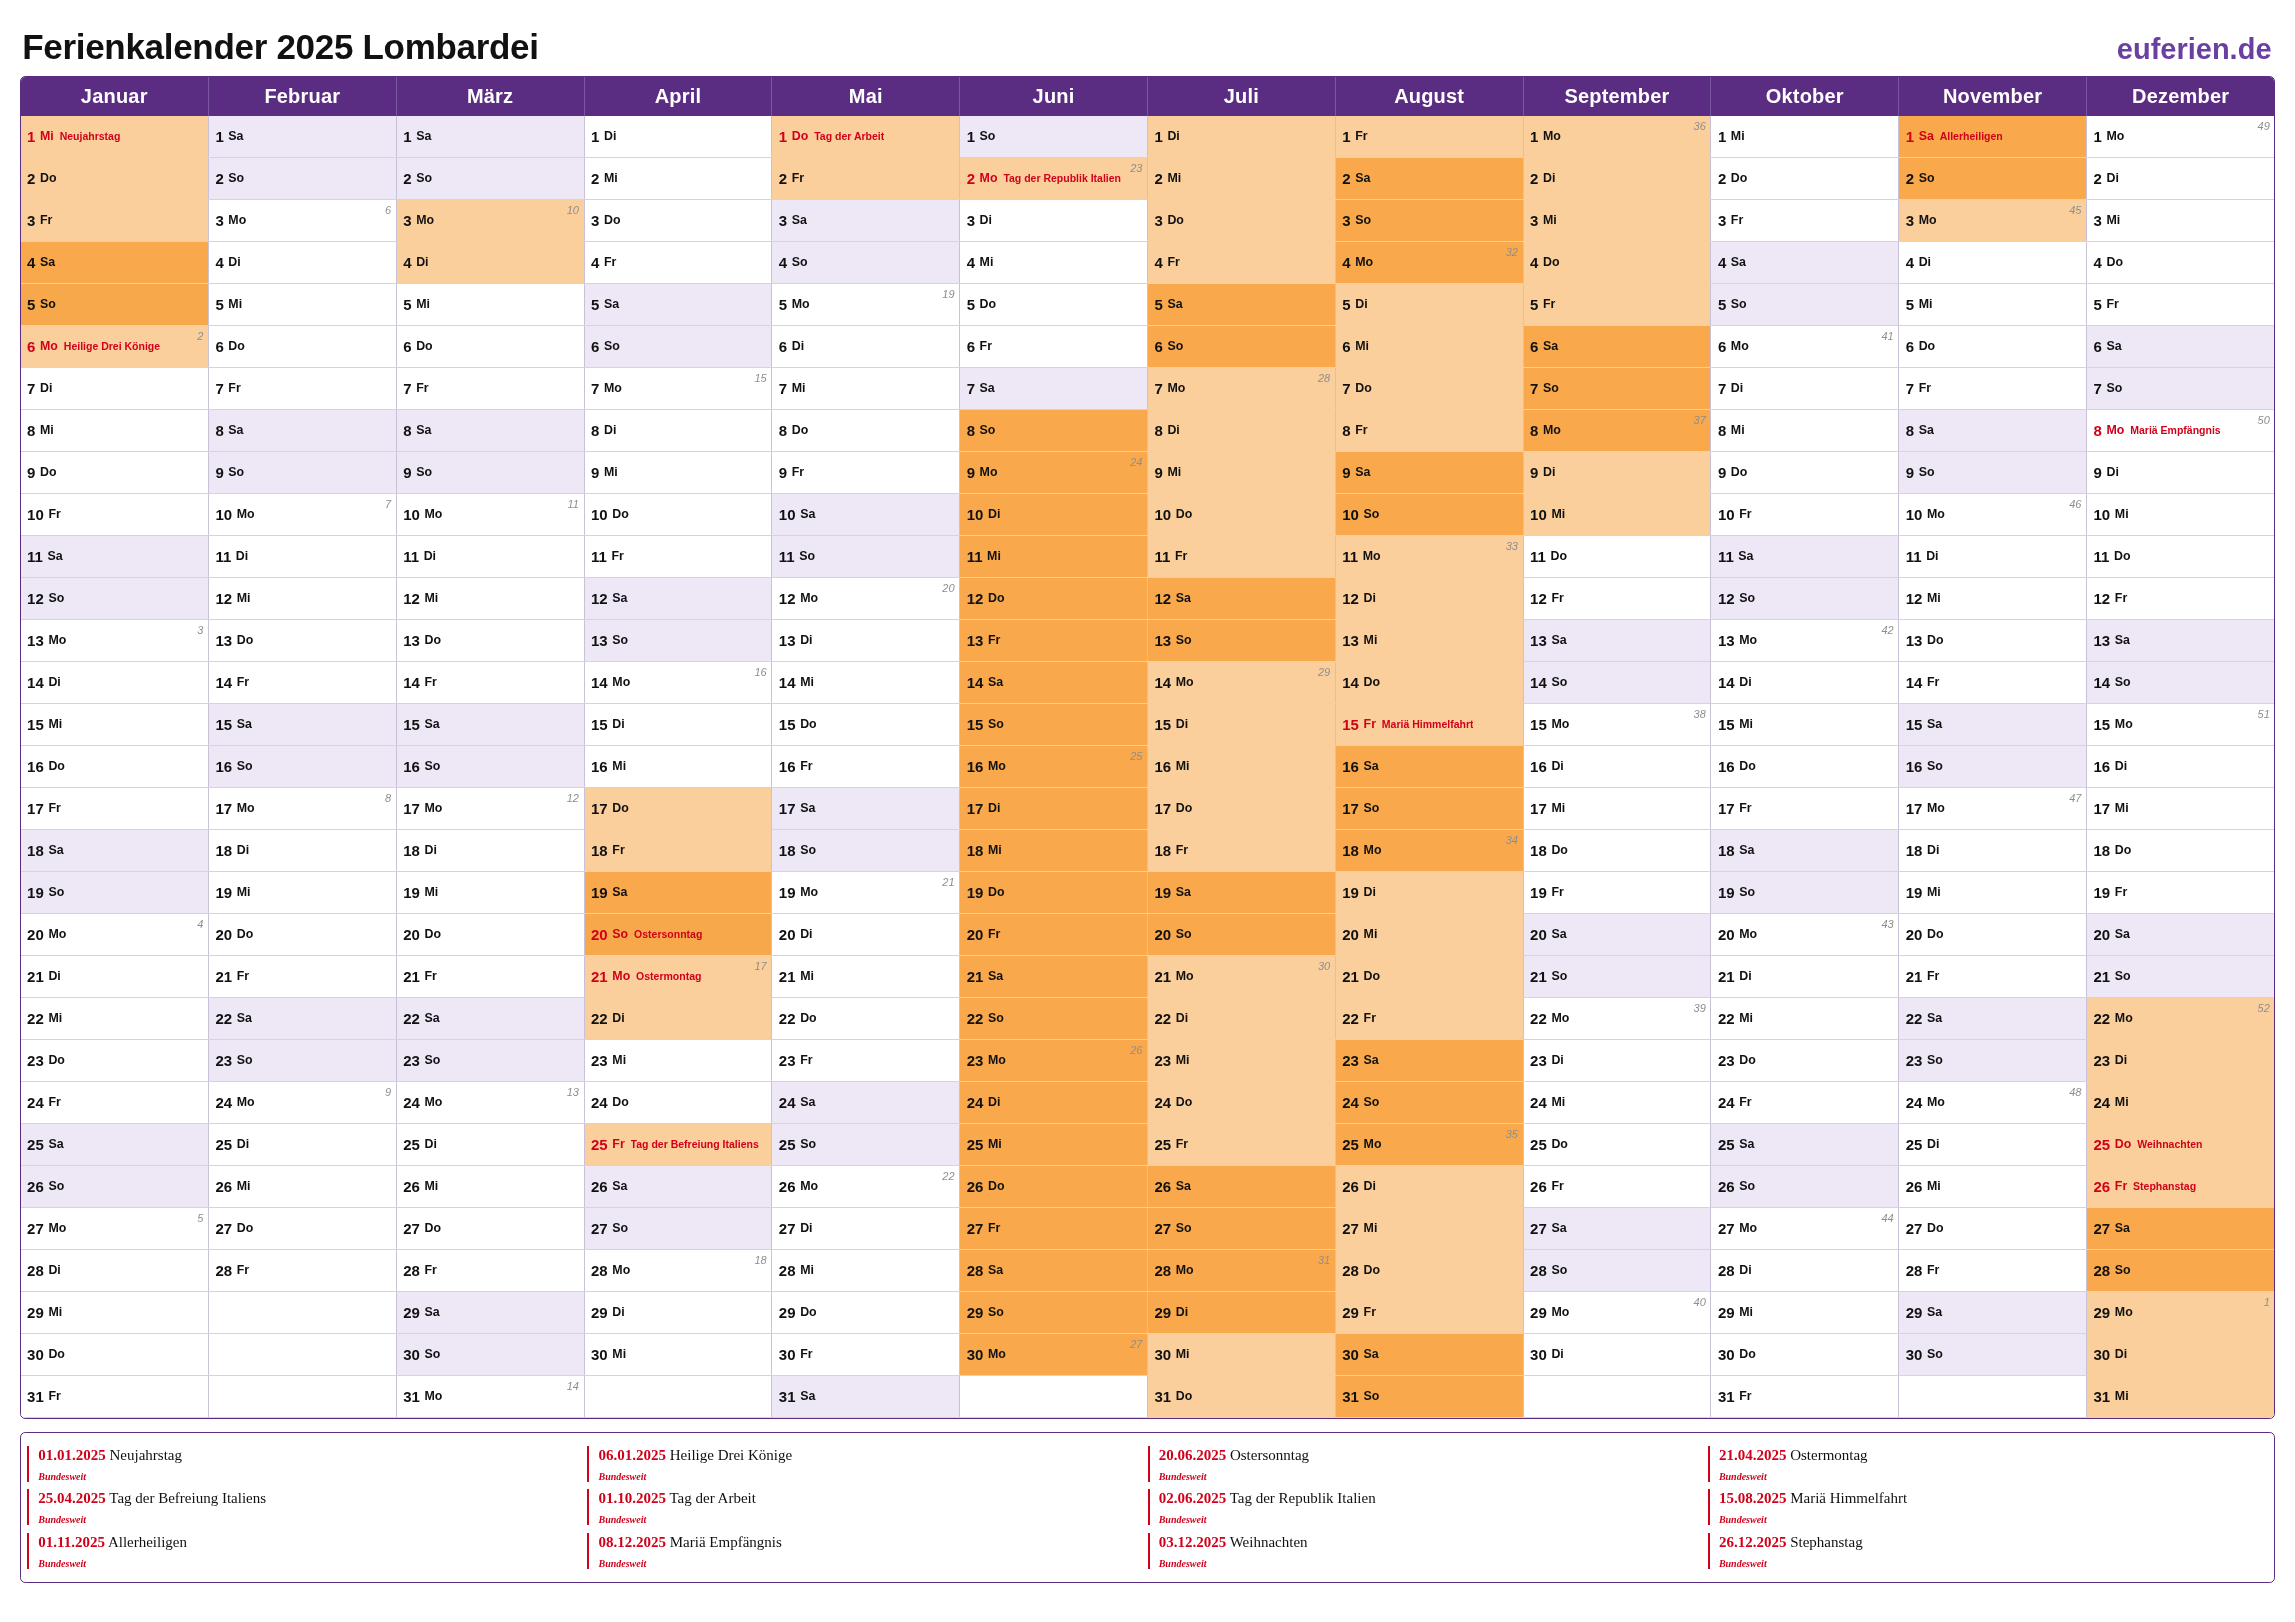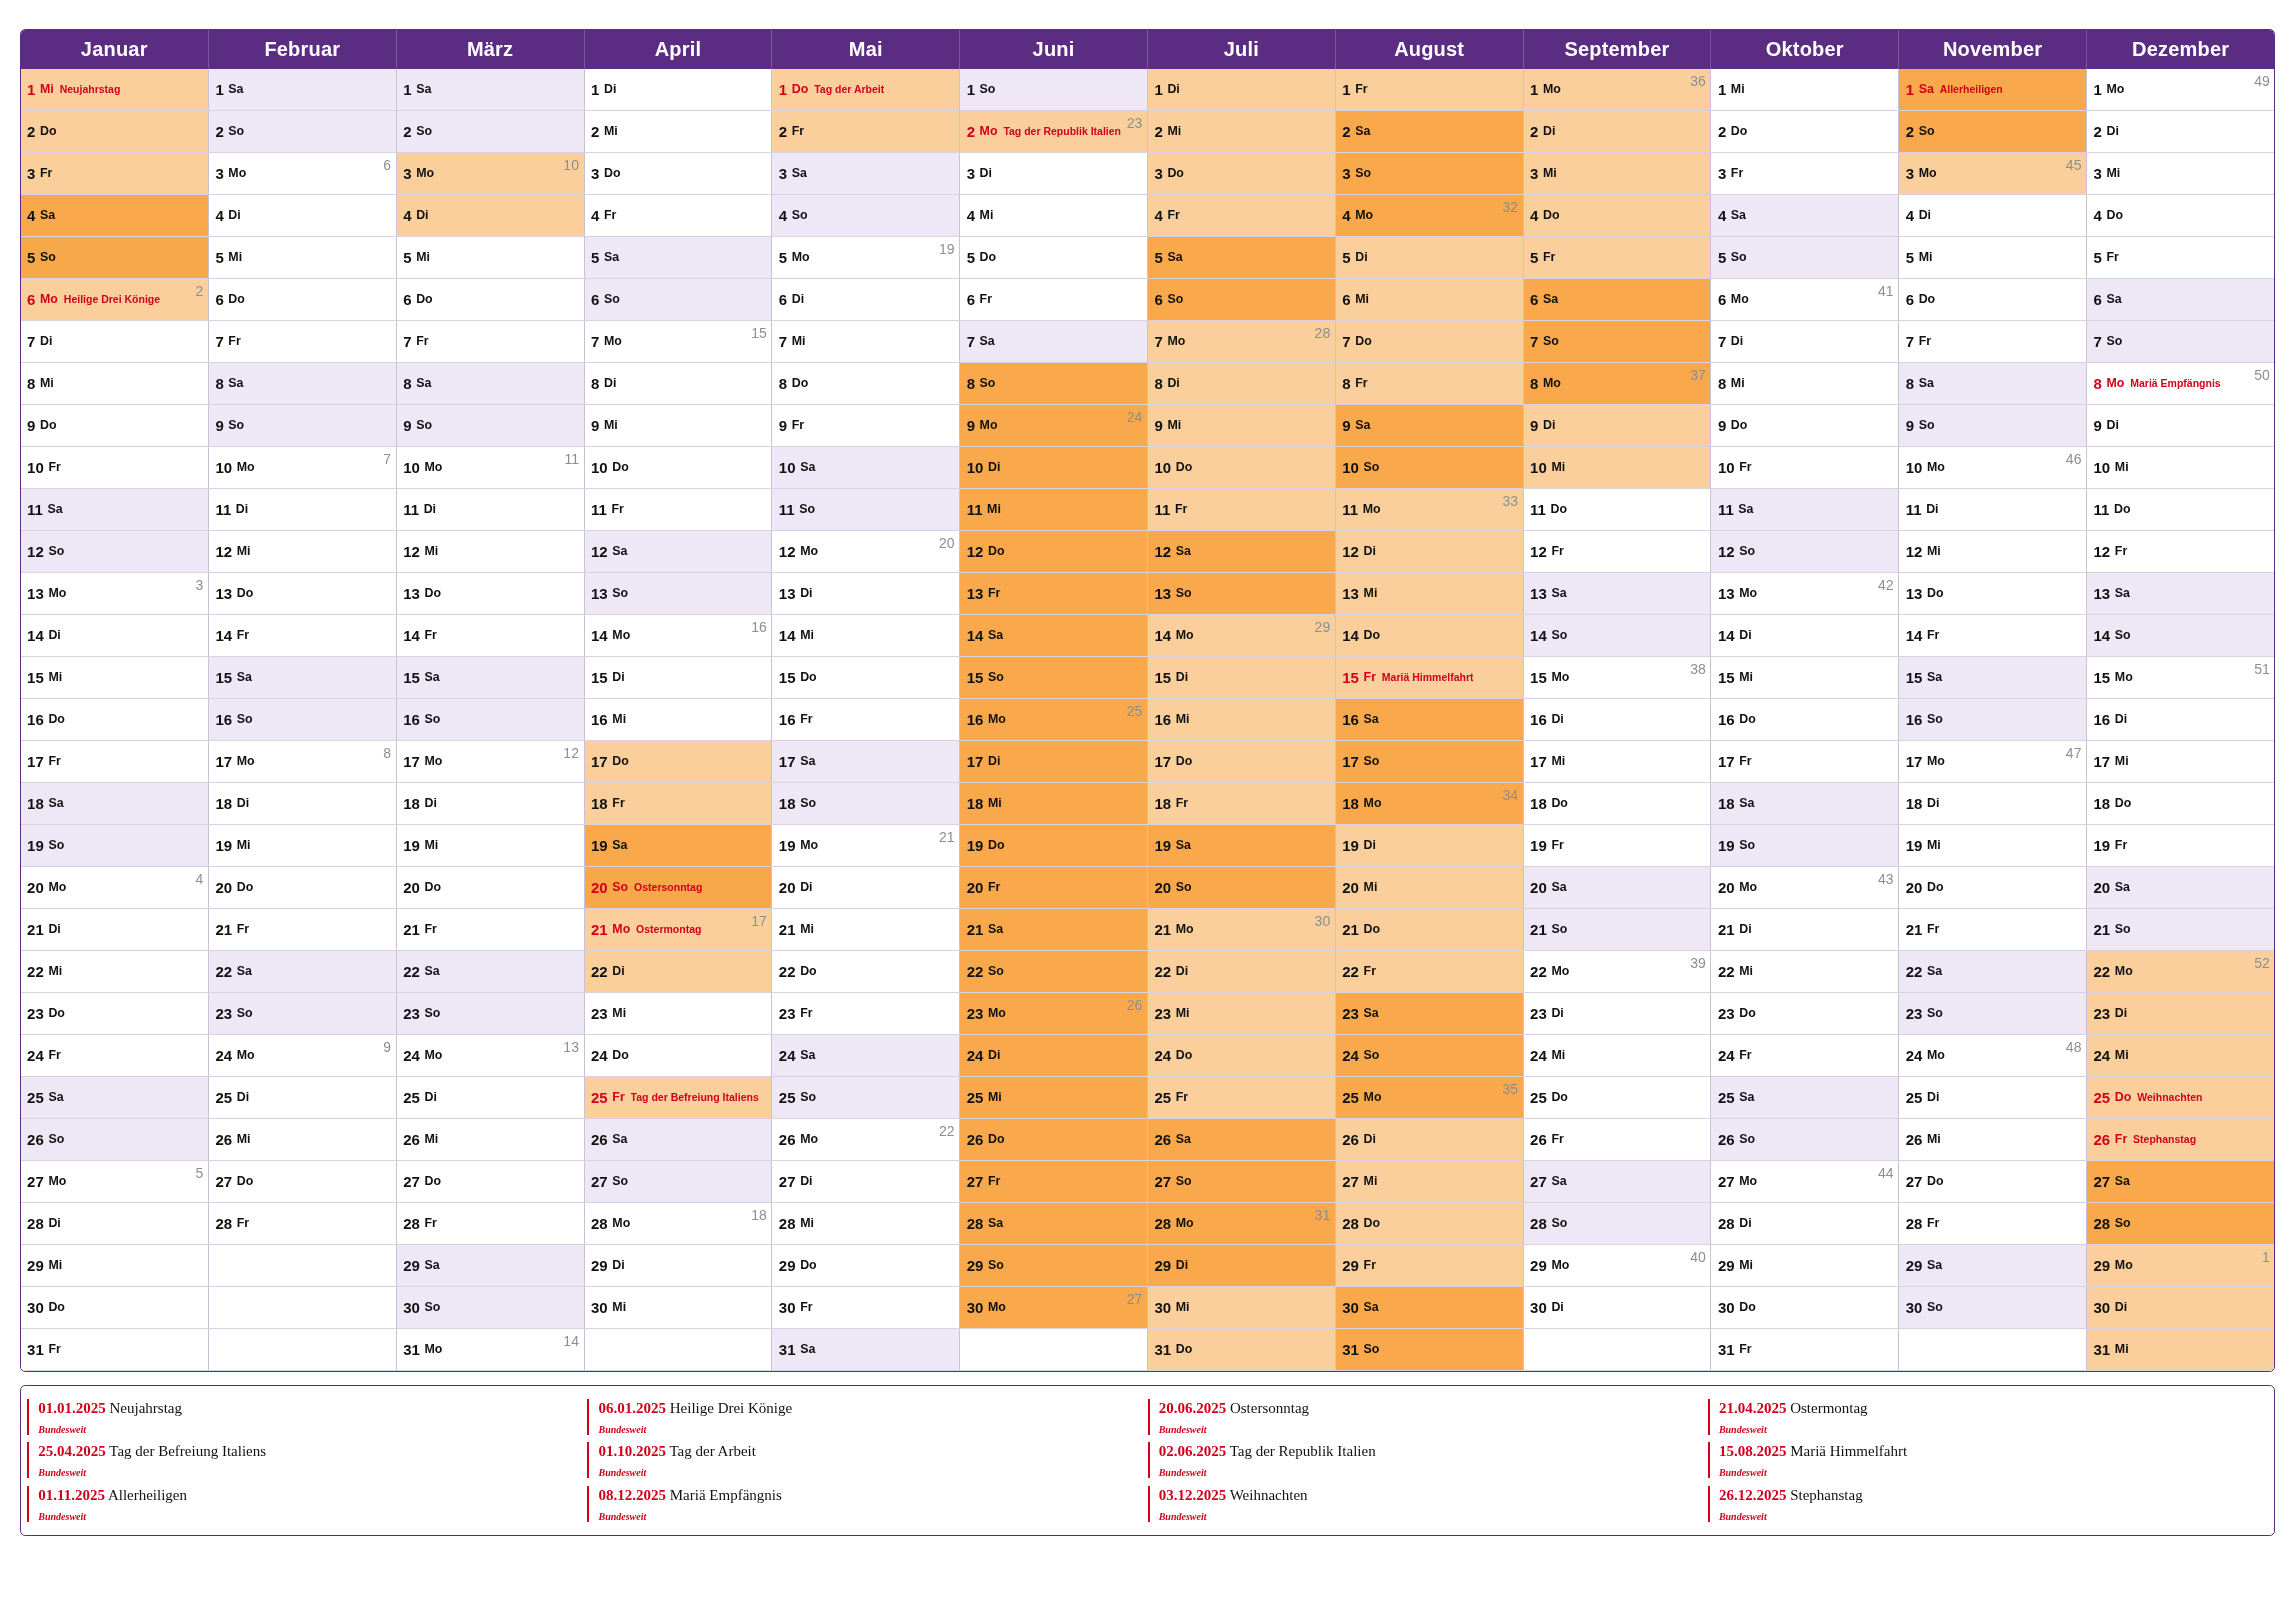--- a/index.html
+++ b/index.html
@@ -71,21 +71,21 @@
     white-space:nowrap;
   }
   .dnum{font-size:15px;font-weight:bold;margin-right:4.6px;}
   .dow{font-size:12.4px;font-weight:bold;}
   .hol{
     font-size:10.5px;color:#d0021b;margin-left:5.9px;font-weight:bold;
     overflow:hidden;text-overflow:ellipsis;
   }
   .wk{
     position:absolute;right:4.6px;top:3.9px;
-    font-size:14px;color:#8e8e8e;
+    font-size:11px;color:#8e8e8e;font-style:italic;
   }
   
   .bg-white{background:#ffffff;}
   .bg-sat{background:#ede7f6;}          
   .bg-sun{background:#f7a84a;}          
   .bg-hold{background:#fbcf9c;}         
   .bg-hold2{background:#f9a94b;}        
   .red{color:#d0021b;}
   
   .legend-frame{
@@ -108,20 +108,24 @@
   .legend-line1{font-size:15px;line-height:1.25;}
   .legend-date{color:#d0021b;font-weight:bold;}
   .legend-name{color:#111;}
   .legend-scope{font-size:10px;color:#d0021b;font-style:italic;font-weight:bold;margin-top:6px;}
 </style>
 </head>
 <body>
 
 <div class="page">
 
+  <div class="topbar">
+    <div class="title">Ferienkalender 2025 Lombardei</div>
+    <div class="brand">euferien.de</div>
+  </div>
 
   <div class="cal-frame">
     <table class="cal">
       <thead>
         <tr id="month-head">
             <th>Januar</th>
             <th>Februar</th>
             <th>März</th>
             <th>April</th>
             <th>Mai</th>

